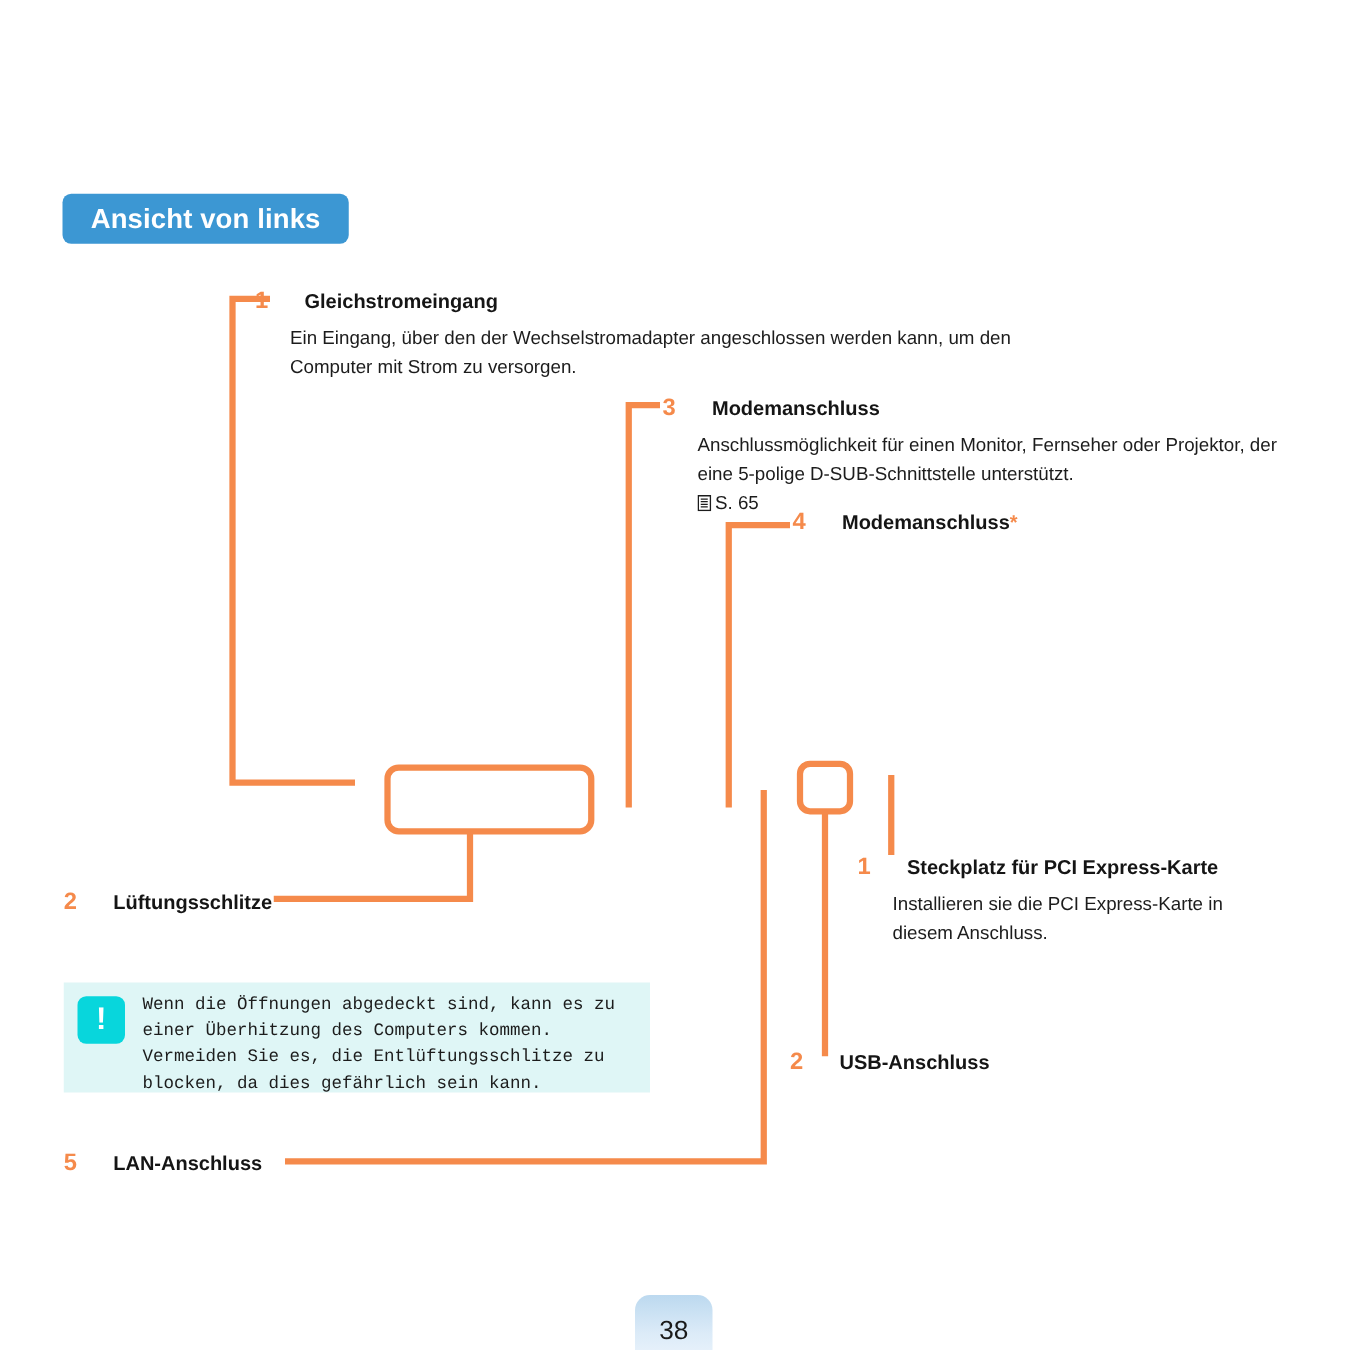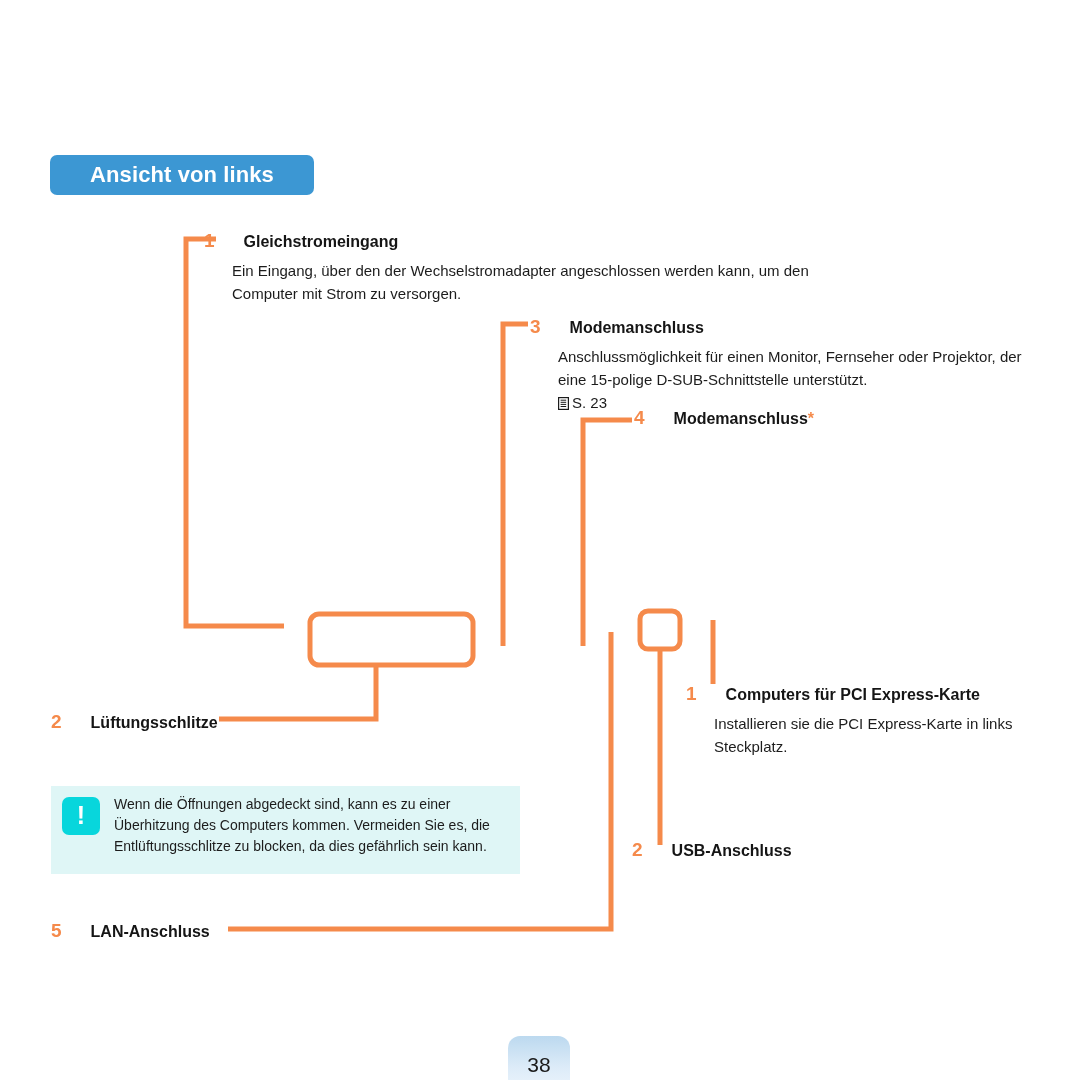--- a/index.html
+++ b/index.html
@@ -20,21 +20,21 @@
     inset: 0;
     width: 1080px;
     height: 1080px;
   }
 
   
   #title-banner {
     position: absolute;
     left: 50px;
     top: 155px;
-    width: 264px;
+    width: 229px;
     height: 40px;
     background: #3C97D3;
     border-radius: 7px;
     display: flex;
     align-items: center;
     justify-content: center;
   }
   #title-banner .title-text {
     color: #ffffff;
     font-size: 22px;
@@ -131,20 +131,21 @@
     font-size: 25px;
     font-weight: bold;
     line-height: 1;
     transform: translateY(-1px);
   }
   #note-text {
     font-size: 14px;
     line-height: 21px;
     color: #1c1c1c;
     margin: 8px 10px 0 14px;
+    font-family: Liberation Mono, monospace;
   }
 
   
   #page-number {
     position: absolute;
     left: 508px;
     top: 1036px;
     width: 62px;
     height: 56px;
     border-radius: 12px 12px 0 0;
@@ -198,30 +199,30 @@
     </div>
     <div class="c-body">Ein Eingang, über den der Wechselstromadapter angeschlossen werden kann, um den Computer mit Strom zu versorgen.</div>
   </div>
 
   <div class="callout indent" style="left:530px; top:317px; width:500px;">
     <div class="c-head">
       <span class="c-num">3</span>
       <span class="c-title">Modemanschluss</span>
     </div>
     <div class="c-body">
-      <span>Anschlussmöglichkeit für einen Monitor, Fernseher oder Projektor, der eine 15-polige D-SUB-Schnittstelle unterstützt.</span><br>
+      <span>Anschlussmöglichkeit für einen Monitor, Fernseher oder Projektor, der eine 5-polige D-SUB-Schnittstelle unterstützt.</span><br>
       <span class="book-icon">
         <svg viewBox="0 0 11 13" width="11" height="13">
           <rect x="0.6" y="0.6" width="9.8" height="11.8" fill="none" stroke="#1c1c1c" stroke-width="1.2"></rect>
           <line x1="2.6" y1="3.2" x2="8.2" y2="3.2" stroke="#1c1c1c" stroke-width="1"></line>
           <line x1="2.6" y1="5.3" x2="8.2" y2="5.3" stroke="#1c1c1c" stroke-width="1"></line>
           <line x1="2.6" y1="7.4" x2="8.2" y2="7.4" stroke="#1c1c1c" stroke-width="1"></line>
           <line x1="2.6" y1="9.5" x2="8.2" y2="9.5" stroke="#1c1c1c" stroke-width="1"></line>
         </svg>
-      </span><span>S. 23</span>
+      </span><span>S. 65</span>
     </div>
   </div>
 
   <div class="callout indent" style="left:634px; top:408px; width:410px;">
     <div class="c-head">
       <span class="c-num">4</span>
       <span class="c-title">Modemanschluss</span>
         <span class="c-star">*</span>
     </div>
   </div>
@@ -243,23 +244,23 @@
   <div class="callout" style="left:51px; top:921px; width:530px;">
     <div class="c-head">
       <span class="c-num">5</span>
       <span class="c-title">LAN-Anschluss</span>
     </div>
   </div>
 
   <div class="callout indent" style="left:686px; top:684px; width:340px;">
     <div class="c-head">
       <span class="c-num">1</span>
-      <span class="c-title">Computers für PCI Express-Karte</span>
-    </div>
-    <div class="c-body">Installieren sie die PCI Express-Karte in links Steckplatz.</div>
+      <span class="c-title">Steckplatz für PCI Express-Karte</span>
+    </div>
+    <div class="c-body">Installieren sie die PCI Express-Karte in diesem Anschluss.</div>
   </div>
 
   <div class="callout indent" style="left:632px; top:840px; width:360px;">
     <div class="c-head">
       <span class="c-num">2</span>
       <span class="c-title">USB-Anschluss</span>
     </div>
   </div>
 
   <div id="page-number">

